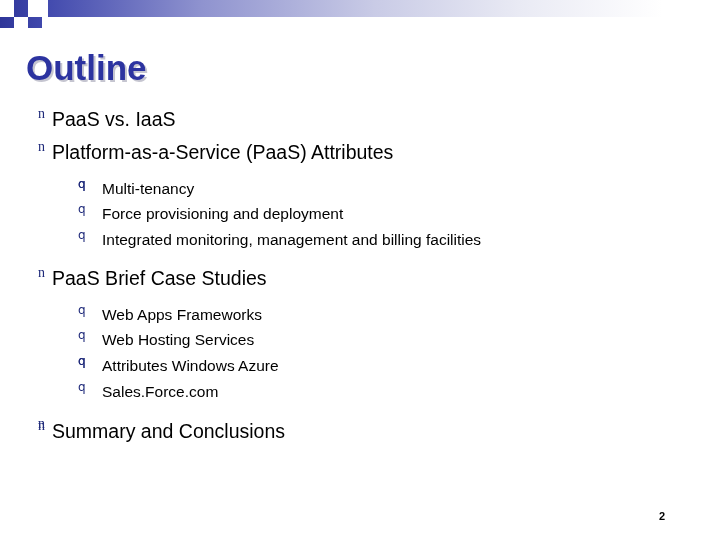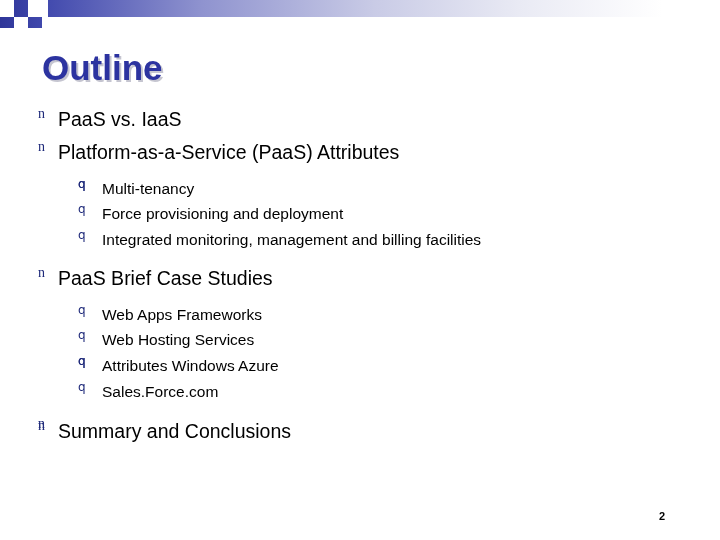--- a/index.html
+++ b/index.html
@@ -37,21 +37,21 @@
   }
   .blk1 { left: 0px;  top: 0px;  width: 14px; height: 17px; background:#ffffff; }
   .blk2 { left: 14px; top: 17px; width: 14px; height: 17px; background:#ffffff; }
   .blk3 { left: 28px; top: 0px;  width: 14px; height: 17px; background:#ffffff; }
   .blk4 { left: 42px; top: 17px; width: 678px; height: 17px; background:#ffffff; }
   .blk5 { left: 42px; top: 0px;  width: 6px;  height: 17px; background:#ffffff; }
 
   
   .title {
     position: absolute;
-    left: 42px;
+    left: 26px;
     top: 48px;
     font-size: 35px;
     font-weight: bold;
     color: #2c33a0;
     letter-spacing: 0px;
     text-shadow: 2px 2px 0 rgba(150,150,170,0.55);
     font-family: "Liberation Sans", sans-serif;
   }
 
   
@@ -76,21 +76,21 @@
   .lvl1 .bullet {
     position: absolute;
     left: 38px;
     top: 2px;
     width: 18px;
     font-family: "Liberation Serif", serif;
     font-size: 14px;
     color: #1f2a7a;
   }
   .lvl1 .txt {
-    margin-left: 20px;
+    margin-left: 14px;
     font-size: 19.5px;
     color: #000000;
     line-height: 1.58;
   }
 
   
   .lvl2 {
     padding-left: 78px;
     margin-bottom: 0px;
   }

